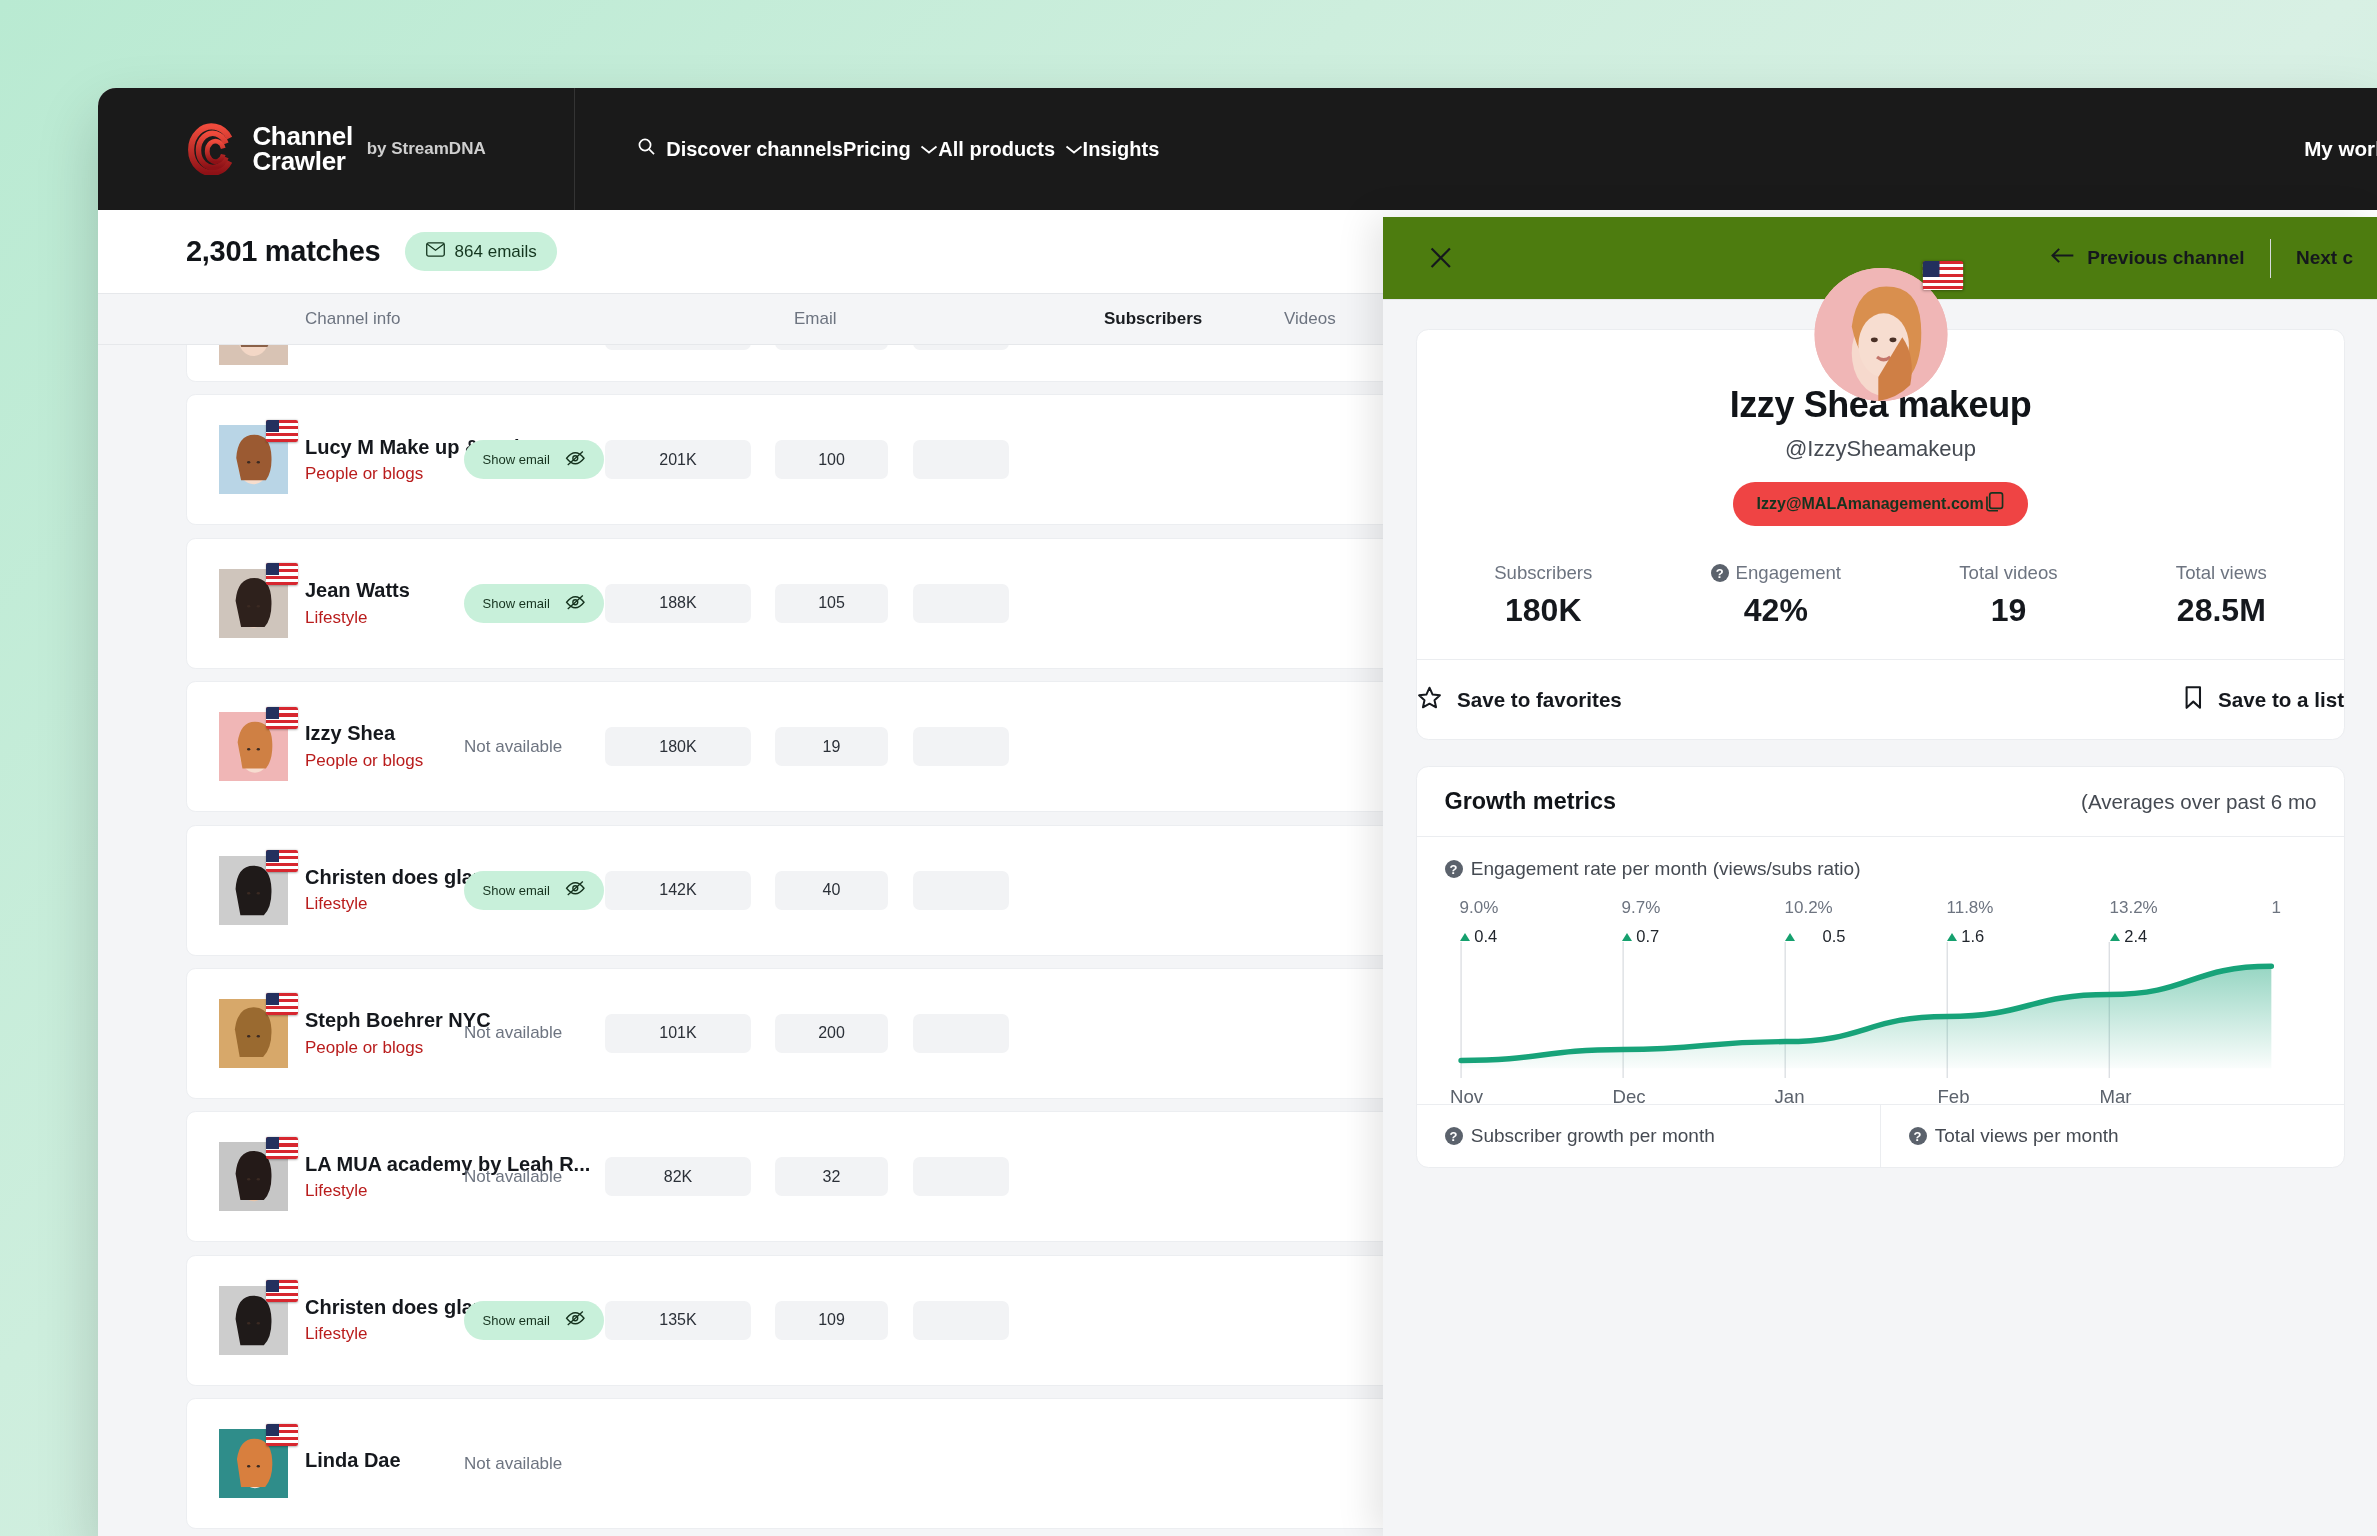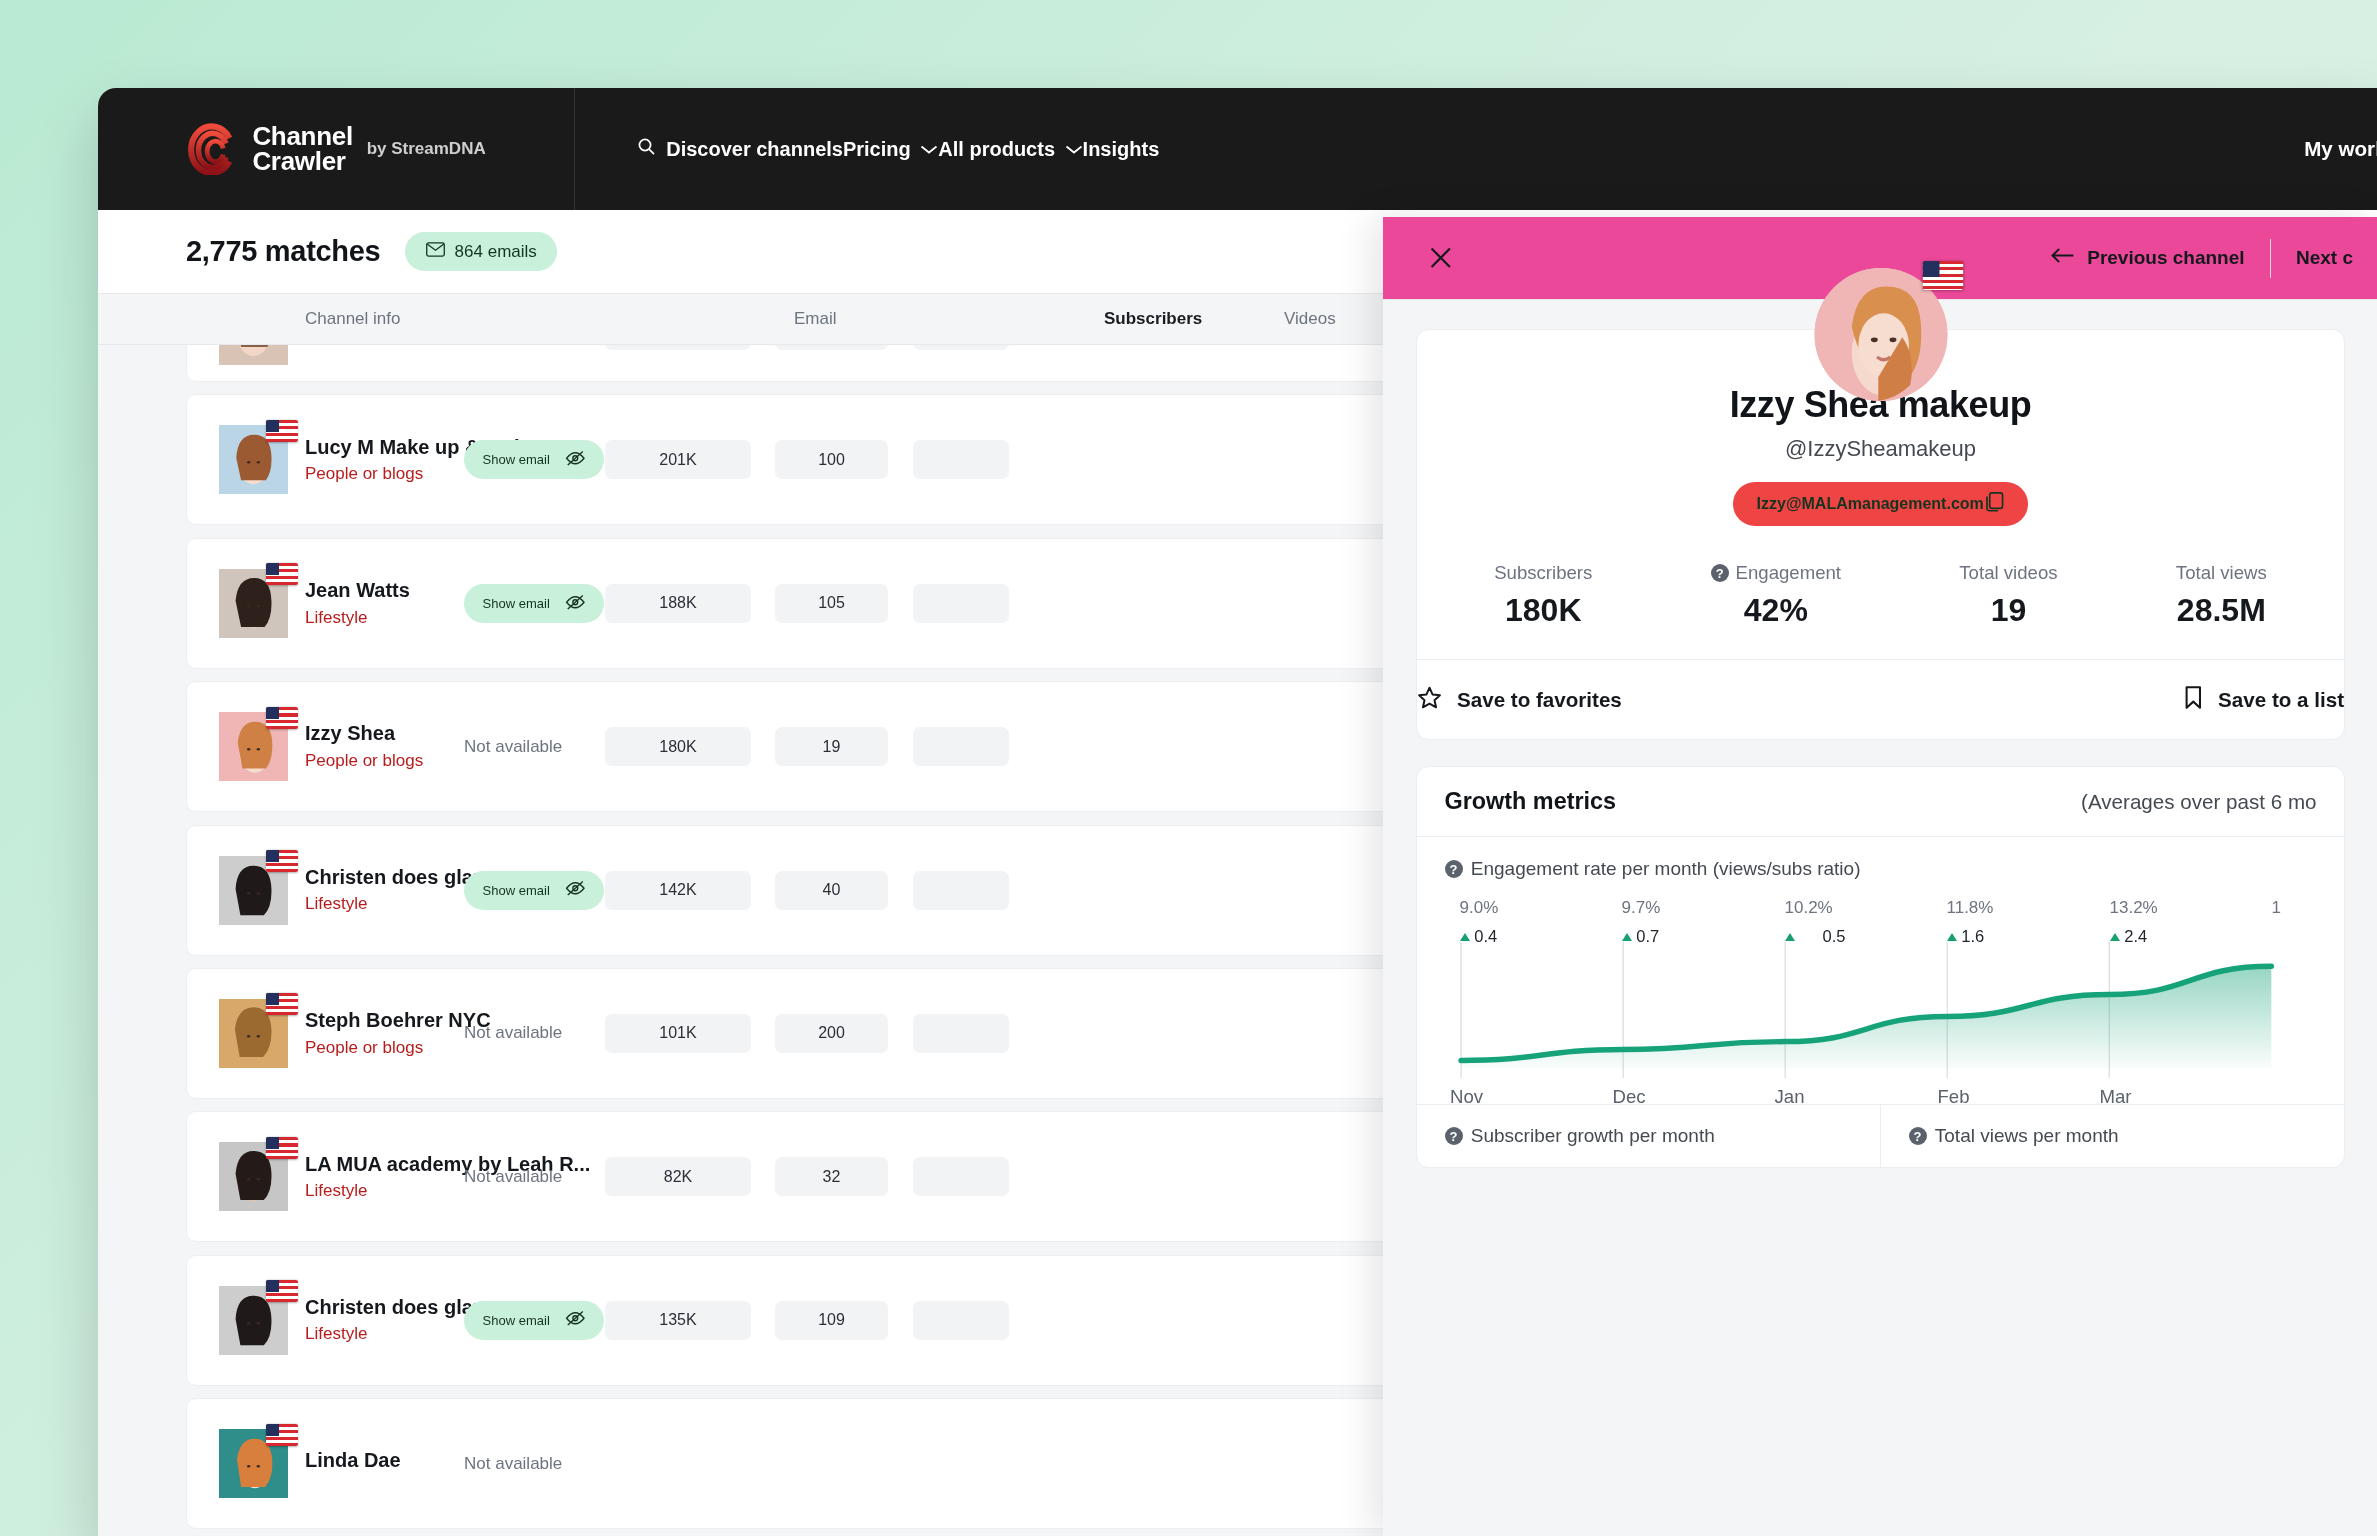--- a/index.html
+++ b/index.html
@@ -140,21 +140,21 @@
   #detail-panel {
     position: absolute; left: 1383px; top: 217px;
     width: 995px; height: 1319px;
     background: #f4f5f7;
     box-shadow: -11px 0 34px rgba(0,0,0,.10);
     overflow: hidden;
   }
   #panel-topbar {
     height: 83px; display: flex; align-items: center;
     padding: 0 0 0 43px; border-bottom: 1.4px solid #e6e8eb;
-    background: #ec4899;
+    background: #4d7c0f;
   }
   #close-btn {
     width: 30px; height: 30px; display: flex; align-items: center;
     justify-content: center; cursor: pointer;
   }
   #panel-nav { margin-left: auto; display: flex; align-items: center; height: 100%; }
   .panel-nav-btn {
     display: flex; align-items: center; gap: 12.4px;
     font-size: 19px; font-weight: 700; color: #15181d;
     padding: 0 25px; cursor: pointer; white-space: nowrap;
@@ -323,21 +323,21 @@
         <span>Insights</span>
       </div>
     </div>
 
     <div id="nav-right">
       <span id="workspace-link">My work</span>
     </div>
   </div>
 
   <div id="results-header">
-    <span id="matches-count">2,775 matches</span>
+    <span id="matches-count">2,301 matches</span>
     <span id="emails-badge">
       <span>
         <svg width="19" height="15" viewBox="0 0 26 20" fill="none" stroke="#14361f" stroke-width="1.8">
           <rect x="1" y="1" width="24" height="18" rx="2.5"></rect>
             <polyline points="1.6,2.4 13,11 24.4,2.4"></polyline>
         </svg>
       </span>
       <span>864 emails</span>
     </span>
   </div>

